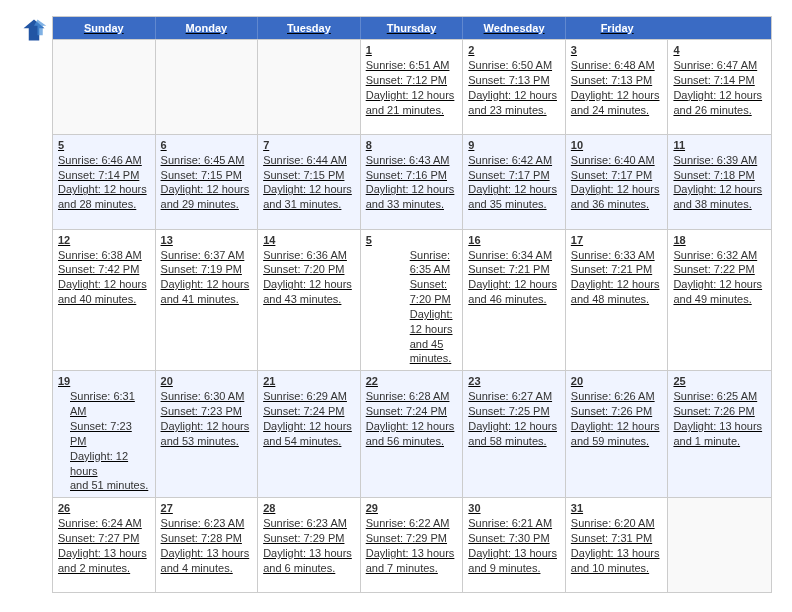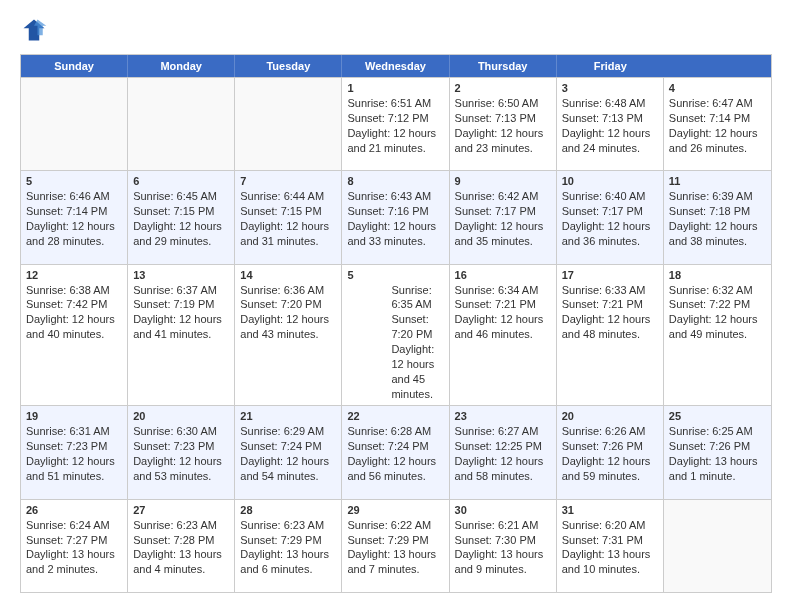--- a/index.html
+++ b/index.html
@@ -8,21 +8,22 @@
       background: #fff;
       width: 792px;
       height: 612px;
       overflow: hidden;
     }
     .page {
       width: 792px;
       height: 612px;
       padding: 16px 20px 19px 20px;
       display: flex;
-      flex-direction: column;
+      flex-direction: row;
+      text-decoration: underline;
     }
     .header {
       display: flex;
       justify-content: space-between;
       align-items: flex-start;
       margin-bottom: 10px;
     }
     .logo {
       display: flex;
       align-items: center;
@@ -137,22 +138,22 @@
       <div class="month-title"></div>
       <div class="subtitle"></div>
     </div>
   </div>
 
   <div class="calendar">
     <div class="cal-header">
     <div class="cal-header-cell">Sunday</div>
         <div class="cal-header-cell">Monday</div>
         <div class="cal-header-cell">Tuesday</div>
+        <div class="cal-header-cell">Thursday</div>
         <div class="cal-header-cell">Wednesday</div>
-        <div class="cal-header-cell">Thursday</div>
         <div class="cal-header-cell">Friday</div>
       </div>
     <div class="cal-body">
     <div class="cal-row">
           <div class="cal-cell cell-empty"></div>
           <div class="cal-cell cell-empty"></div>
           <div class="cal-cell cell-empty"></div>
           <div class="cal-cell">
             <div class="cell-date">1</div>
             <div class="cell-info" style="white-space: pre-line;">Sunrise: 6:51 AM
@@ -280,21 +281,21 @@
             <div class="cell-date">18</div>
             <div class="cell-info" style="white-space: pre-line;">Sunrise: 6:32 AM
 Sunset: 7:22 PM
 Daylight: 12 hours
 and 49 minutes.</div>
           </div>
         </div>
         <div class="cal-row alt-row">
           <div class="cal-cell">
             <div class="cell-date">19</div>
-            <div class="cell-info" style="white-space: pre-line;">Sunrise: 6:31 AM
+            <div class="cell-info" style="white-space: pre-line; margin-left: 12px;">Sunrise: 6:31 AM
 Sunset: 7:23 PM
 Daylight: 12 hours
 and 51 minutes.</div>
           </div>
           <div class="cal-cell">
             <div class="cell-date">20</div>
             <div class="cell-info" style="white-space: pre-line;">Sunrise: 6:30 AM
 Sunset: 7:23 PM
 Daylight: 12 hours
 and 53 minutes.</div>
@@ -309,21 +310,21 @@
           <div class="cal-cell">
             <div class="cell-date">22</div>
             <div class="cell-info" style="white-space: pre-line;">Sunrise: 6:28 AM
 Sunset: 7:24 PM
 Daylight: 12 hours
 and 56 minutes.</div>
           </div>
           <div class="cal-cell">
             <div class="cell-date">23</div>
             <div class="cell-info" style="white-space: pre-line;">Sunrise: 6:27 AM
-Sunset: 12:25 PM
+Sunset: 7:25 PM
 Daylight: 12 hours
 and 58 minutes.</div>
           </div>
           <div class="cal-cell">
             <div class="cell-date">20</div>
             <div class="cell-info" style="white-space: pre-line;">Sunrise: 6:26 AM
 Sunset: 7:26 PM
 Daylight: 12 hours
 and 59 minutes.</div>
           </div>

